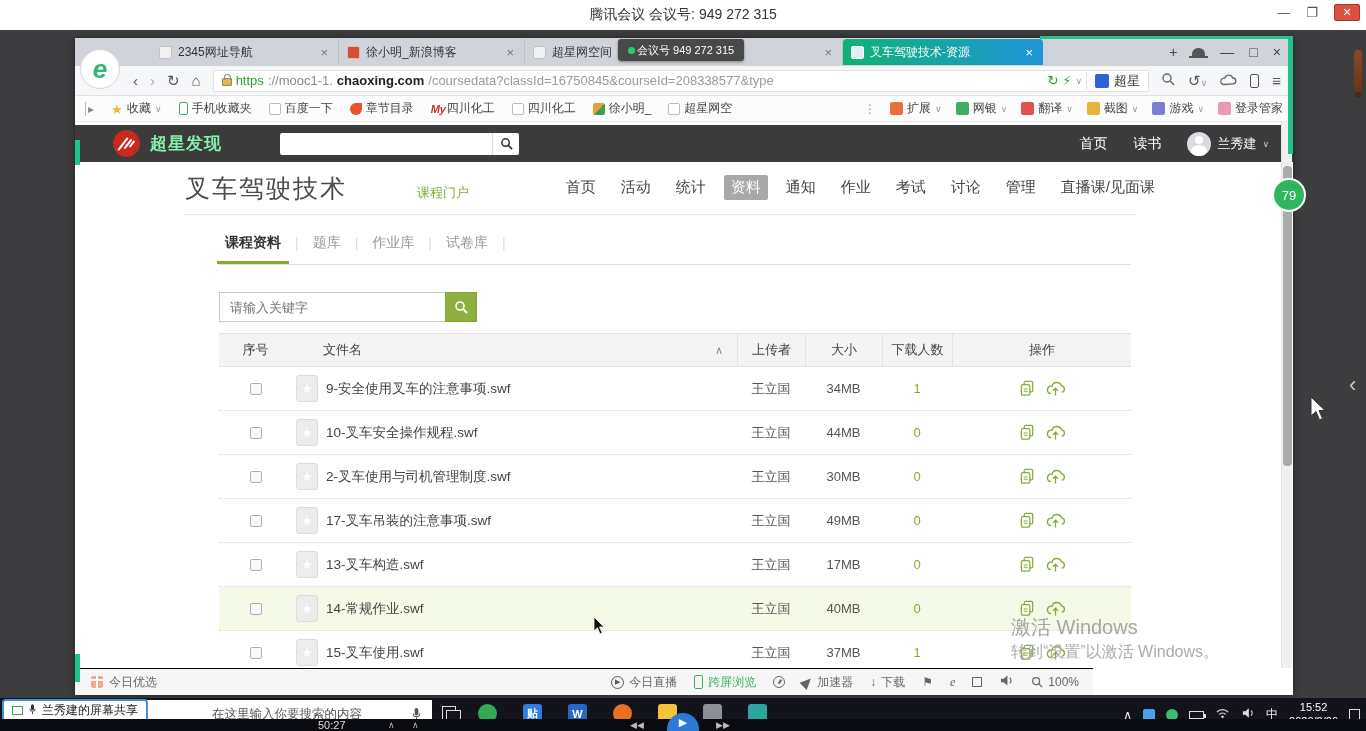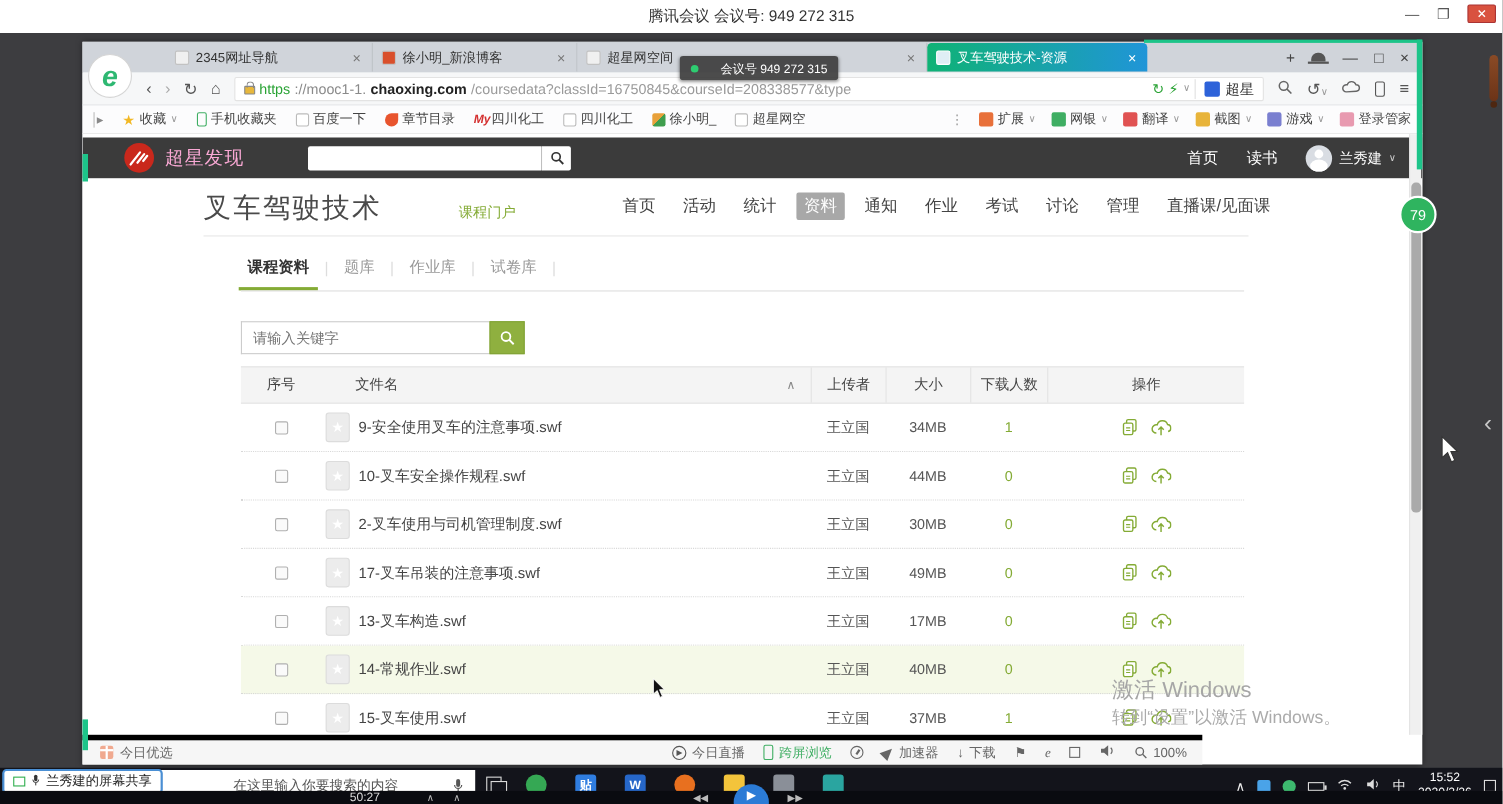--- a/index.html
+++ b/index.html
@@ -49,21 +49,21 @@
 .tool{display:flex;align-items:center;gap:4px}
 .tlic{width:13px;height:13px;border-radius:2px;display:inline-block}
 
 .viewport{position:absolute;left:0;top:84px;width:1218px;height:546px;background:#fff;overflow:hidden}
 .cx-header{position:absolute;left:0;top:3px;width:1218px;height:37px;background:#3b3b3b;display:flex;align-items:center;padding:0 24px 0 38px;gap:10px}
 .cx-logo{width:27px;height:27px;border-radius:50%;background:#c9281c;position:relative;overflow:hidden;flex:none}
 .cx-logo i{position:absolute;background:#fff;width:2px;border-radius:2px;transform:rotate(38deg)}
 .cx-logo i:nth-child(1){height:16px;left:9px;top:6px}
 .cx-logo i:nth-child(2){height:12px;left:14px;top:8px}
 .cx-logo i:nth-child(3){height:8px;left:18px;top:10px}
-.cx-brand{color:#f9a8d4;font-size:17px;font-weight:normal;letter-spacing:1px}
+.cx-brand{color:#86efac;font-size:17px;font-weight:bold;letter-spacing:1px}
 .cx-search{margin-left:48px;display:flex;align-items:center}
 .cx-search input{width:212px;height:22px;border:none;background:#fff;border-radius:2px 0 0 2px;padding:0 8px;font-size:12px;outline:none}
 .cx-sbtn{width:27px;height:22px;background:#fff;border-left:1px solid #ddd;border-radius:0 2px 2px 0;display:flex;align-items:center;justify-content:center}
 .cx-right{margin-left:auto;display:flex;align-items:center;gap:26px;color:#fff;font-size:14px}
 .avatar{width:24px;height:24px;border-radius:50%;background:#d9dde3;display:inline-block;position:relative;overflow:hidden}
 .avatar::before{content:'';position:absolute;left:8px;top:4px;width:8px;height:8px;border-radius:50%;background:#fff}
 .avatar::after{content:'';position:absolute;left:4px;top:13px;width:16px;height:12px;border-radius:50%;background:#fff}
 .cx-user{display:flex;align-items:center;gap:6px;font-size:13px}
 .course-title{position:absolute;left:110px;top:50px;font-size:25px;color:#4a4a4a;letter-spacing:2px}
 .course-badge{position:absolute;left:342px;top:62px;font-size:13px;color:#84ab35}
@@ -93,35 +93,35 @@
 .ficon{width:22px;height:27px;background:#ececec;border:1px solid #dcdcdc;border-radius:3px;display:flex;align-items:center;justify-content:center;color:#fff;font-size:13px;flex:none}
 .fname{color:#444;font-size:13.5px;overflow:hidden;white-space:nowrap;text-overflow:ellipsis}
 .dl{color:#84ab35}
 .sort{font-size:11px;color:#888}
 .act svg{display:block}
 
 .watermark1{position:absolute;left:936px;top:492px;font-size:20px;color:#a6a6a6}
 .watermark2{position:absolute;left:936px;top:520px;font-size:16px;color:#ababab}
 .v-scroll{position:absolute;left:1206px;top:84px;width:11px;height:546px;background:#f0f0f0;border-left:1px solid #e3e3e3}
 .v-thumb{position:absolute;left:1px;top:44px;width:9px;height:300px;background:#aaa;border-radius:4px}
-.statusbar{position:absolute;left:0;top:630px;width:1018px;height:27px;background:#f6f6f6;border-top:5px solid #000000;display:flex;align-items:center;font-size:12px;color:#666;padding:0 14px 0 16px}
+.statusbar{position:absolute;left:0;top:630px;width:1018px;height:27px;background:#f6f6f6;border-top:1px solid #000000;display:flex;align-items:center;font-size:12px;color:#666;padding:0 14px 0 16px}
 .st-left{display:flex;align-items:center;gap:6px}
 .gift{width:12px;height:12px;background:#f0a98f;border-radius:2px;position:relative}
 .gift::before{content:'';position:absolute;left:5px;top:0;bottom:0;width:2px;background:#fff}
 .gift::after{content:'';position:absolute;left:0;right:0;top:3px;height:2px;background:#fff}
 .st-right{margin-left:auto;display:flex;align-items:center;gap:17px}
 .st-item{display:flex;align-items:center;gap:5px}
 .playc{width:13px;height:13px;border:1px solid #555;border-radius:50%;display:flex;align-items:center;justify-content:center;font-size:7px;color:#555}
 .green-t{color:#3fae63}
 .spd{width:12px;height:12px;border:1.3px solid #666;border-radius:50%;position:relative}
 .spd::before{content:'';position:absolute;left:5px;top:2px;width:1.5px;height:5px;background:#666;transform:rotate(35deg)}
 .rkt{width:0;height:0;border-left:5px solid transparent;border-right:5px solid transparent;border-bottom:11px solid #666;transform:rotate(45deg)}
 .winico{width:10px;height:10px;border:1.3px solid #666;display:inline-block}
 
-.meet-pill{position:absolute;left:618px;top:51px;height:22px;background:rgba(62,62,62,.93);border-radius:3px;display:flex;align-items:center;gap:20px;padding:0 10px;color:#fff;font-size:11px;z-index:60;box-shadow:0 1px 3px rgba(0,0,0,.4)}
+.meet-pill{position:absolute;left:618px;top:39px;height:22px;background:rgba(62,62,62,.93);border-radius:3px;display:flex;align-items:center;gap:2px;padding:0 10px;color:#fff;font-size:11px;z-index:60;box-shadow:0 1px 3px rgba(0,0,0,.4)}
 .gdot{width:7px;height:7px;border-radius:50%;background:#2ecc71}
 .marker{position:absolute;background:#1dc489;z-index:70}
 .pen{position:absolute;left:1354px;top:50px;width:8px;height:42px;background:linear-gradient(#8a4a26,#6c3317);border-radius:4px;z-index:70}
 .pen::after{content:'';position:absolute;left:1px;bottom:-6px;width:6px;height:6px;border-radius:50%;background:#4e2711}
 .side-chev{position:absolute;left:1349px;top:372px;font-size:22px;color:#c8c8c8;z-index:70}
 .float-badge{position:absolute;left:1272px;top:178px;width:34px;height:34px;border-radius:50%;background:#2fb45f;color:#fff;font-size:13px;display:flex;align-items:center;justify-content:center;z-index:65;border:2px solid #fff}
 
 .taskbar{position:absolute;left:0;top:698px;width:1366px;height:33px;background:#13141b;z-index:40}
 .win-search{position:absolute;left:60px;top:2px;width:372px;height:28px;background:#fff;display:flex;align-items:center;padding-left:152px;font-size:12.5px;color:#555}
 .ws-mic{position:absolute;right:10px;top:7px}

